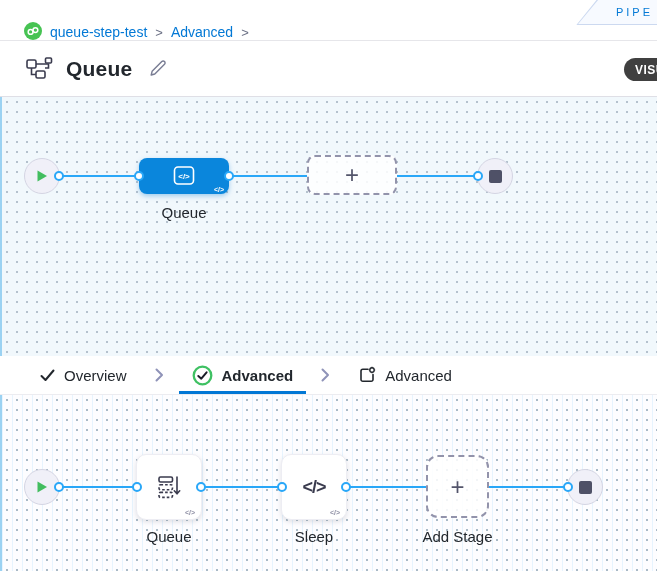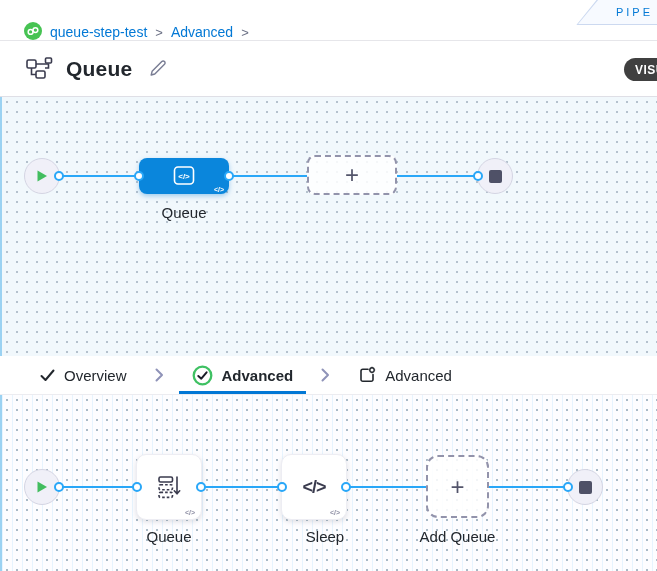--- a/index.html
+++ b/index.html
@@ -211,26 +211,26 @@
       <span class="port port-right"></span>
     </div>
     <div class="node-label" style="left:134px; top:133px; width:66px;">Queue</div>
 
     <div class="step-card" style="left:279px; top:59px;">
       <span class="sleep-glyph">&lt;/&gt;</span>
       <span class="code-badge">&lt;/&gt;</span>
       <span class="port port-left"></span>
       <span class="port port-right"></span>
     </div>
-    <div class="node-label" style="left:290px; top:133px; width:66px;">Sleep</div>
+    <div class="node-label" style="left:279px; top:133px; width:66px;">Sleep</div>
 
     <div class="add-node add-step">
       <span>+</span>
     </div>
-    <div class="node-label" style="left:409px; top:133px; width:93px;">Add Queue</div>
+    <div class="node-label" style="left:409px; top:133px; width:93px;">Add Stage</div>
 
     <div class="round-node" style="left:565px; top:74px;">
       <span class="stop-square"></span>
       <span class="port port-left"></span>
     </div>
   </div>
 
 </div>
 
 </body></html>

